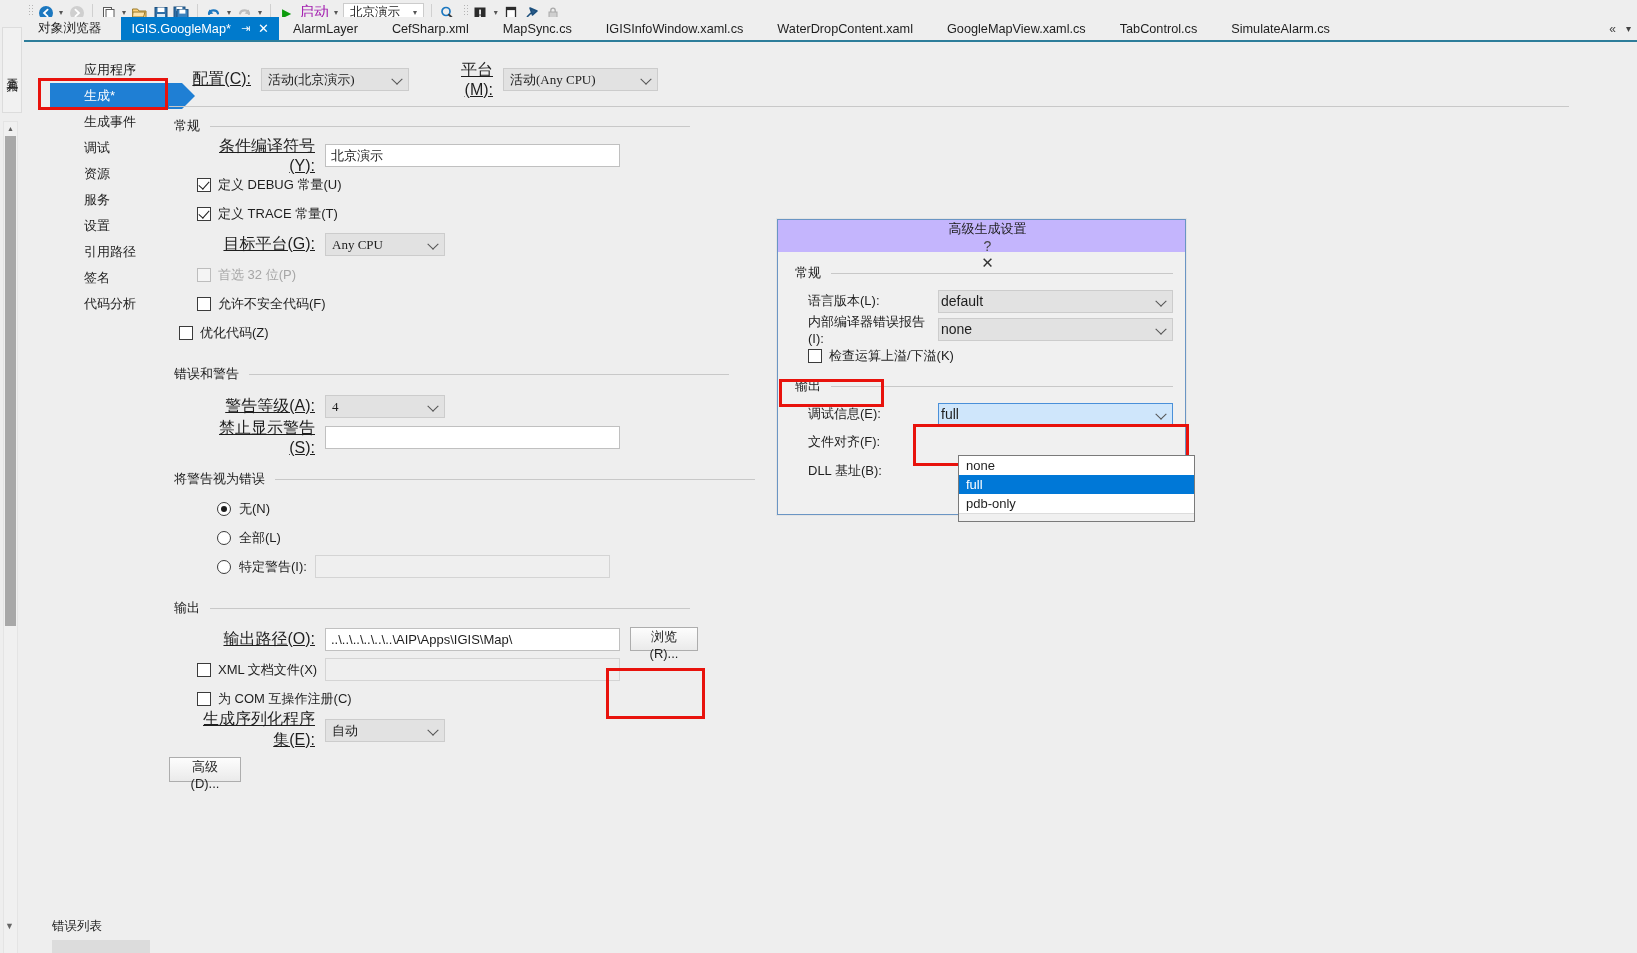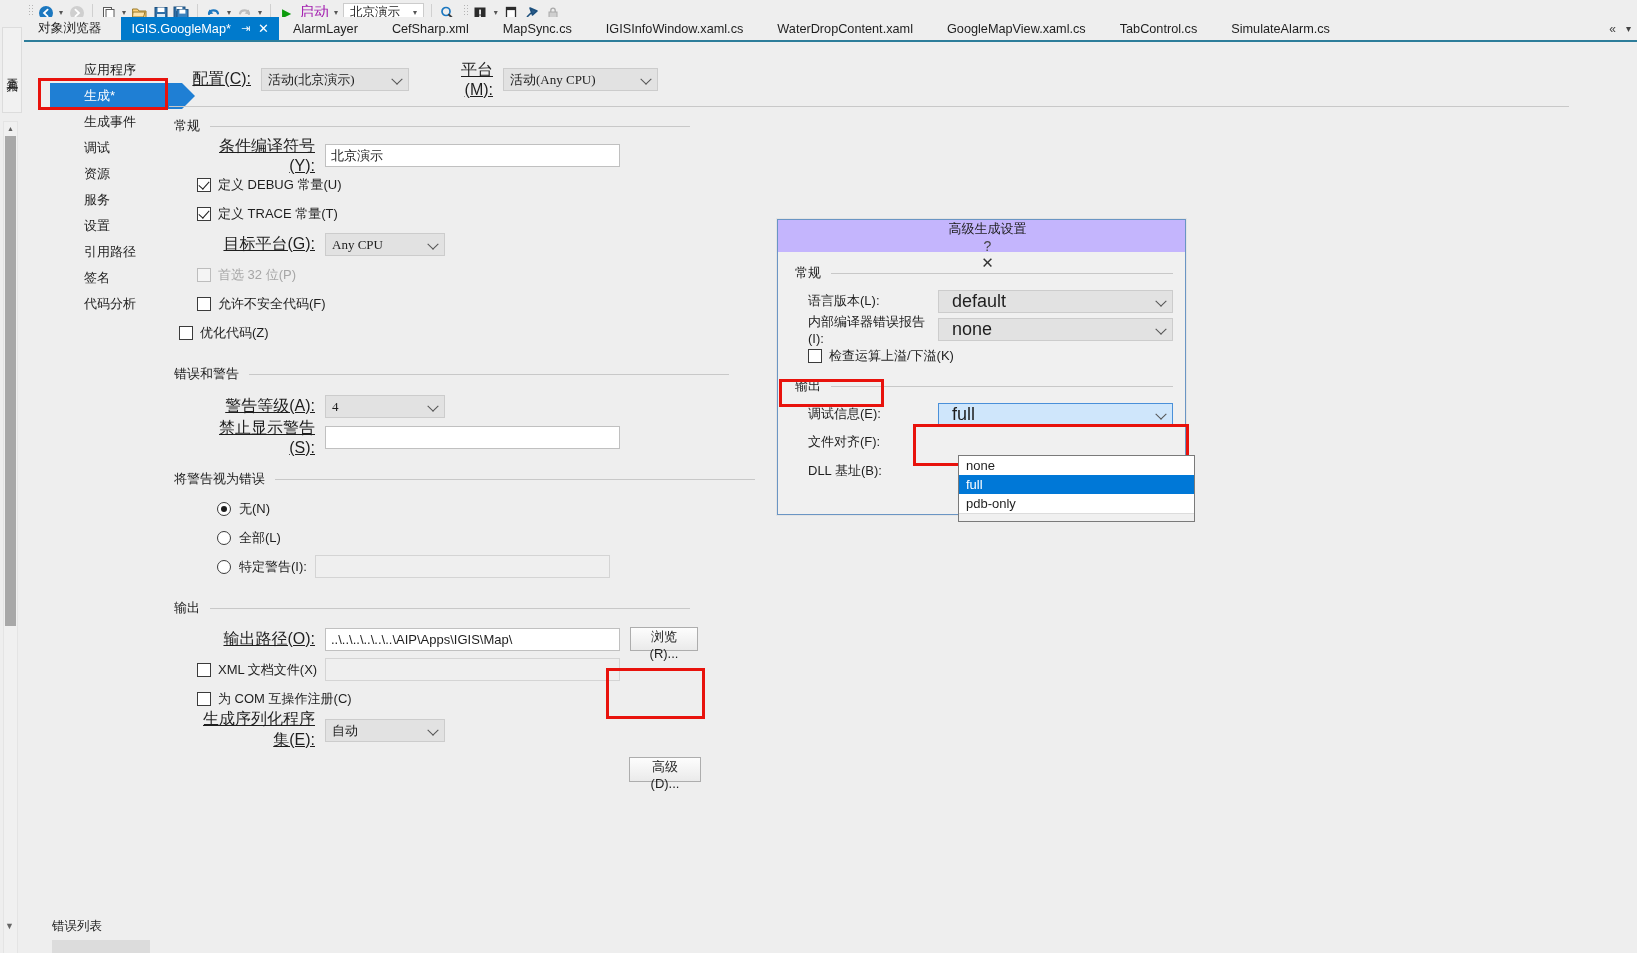--- a/index.html
+++ b/index.html
@@ -178,22 +178,22 @@
   }
   .dlg-title .xm {
     width: 42px; height: 31px; display: flex; align-items: center; justify-content: center;
     font-size: 15px; color: #333; cursor: default;
   }
   .dlg-body { position: relative; padding: 8px 12px 0 12px; }
   .dlg-row { display: flex; align-items: center; height: 25px; }
   .dlg-lbl { font-size: 13px; text-align: left; }
   .dlg-cb {
     appearance: none; -webkit-appearance: none; background: #e2e2e2;
-    border: 1px solid #cccccc; height: 23px; font-size: 18px; font-family: inherit;
-    color: #1e1e1e; padding: 0 22px 0 13px; width: 235px; cursor: default;
+    border: 1px solid #cccccc; height: 23px; font-size: 14px; font-family: inherit;
+    color: #1e1e1e; padding: 0 22px 0 2px; width: 235px; cursor: default;
   }
   .dlg-cb.open { background: #cfe6fb; border: 1px solid #4a90d9; }
   .dlg-footer {
     position: absolute; left: 0; right: 0; bottom: 10px;
     display: flex; justify-content: flex-end; gap: 9px; padding-right: 14px;
   }
   .btn-primary {
     background: linear-gradient(#fdfdfd,#ebebeb); border: 1.6px solid #0078d7;
     height: 25px; width: 74px; font-size: 13px; font-family: inherit;
     color: #1e1e1e; cursor: default;
@@ -567,21 +567,21 @@
 
       <div class="row" style="margin-left:28px;height:34px">
         <div class="lbl" style="width:118px">生成序列化程序集(E):</div>
         <div class="cbwrap" style="margin-left:10px">
           <select class="cb" style="width:120px">
             <option>自动</option>
           </select>
         </div>
       </div>
 
-      <div class="row" style="margin-left:460px;height:44px">
+      <div class="row" style="height:44px">
         <button class="btn" style="width:72px;height:25px">高级(D)...</button>
       </div>
 
     </div>
   </div>
 
   <div class="redbox" style="left:38px;top:78px;width:130px;height:32px"></div>
 
   <div class="redbox" style="left:606px;top:668px;width:99px;height:51px"></div>
 

